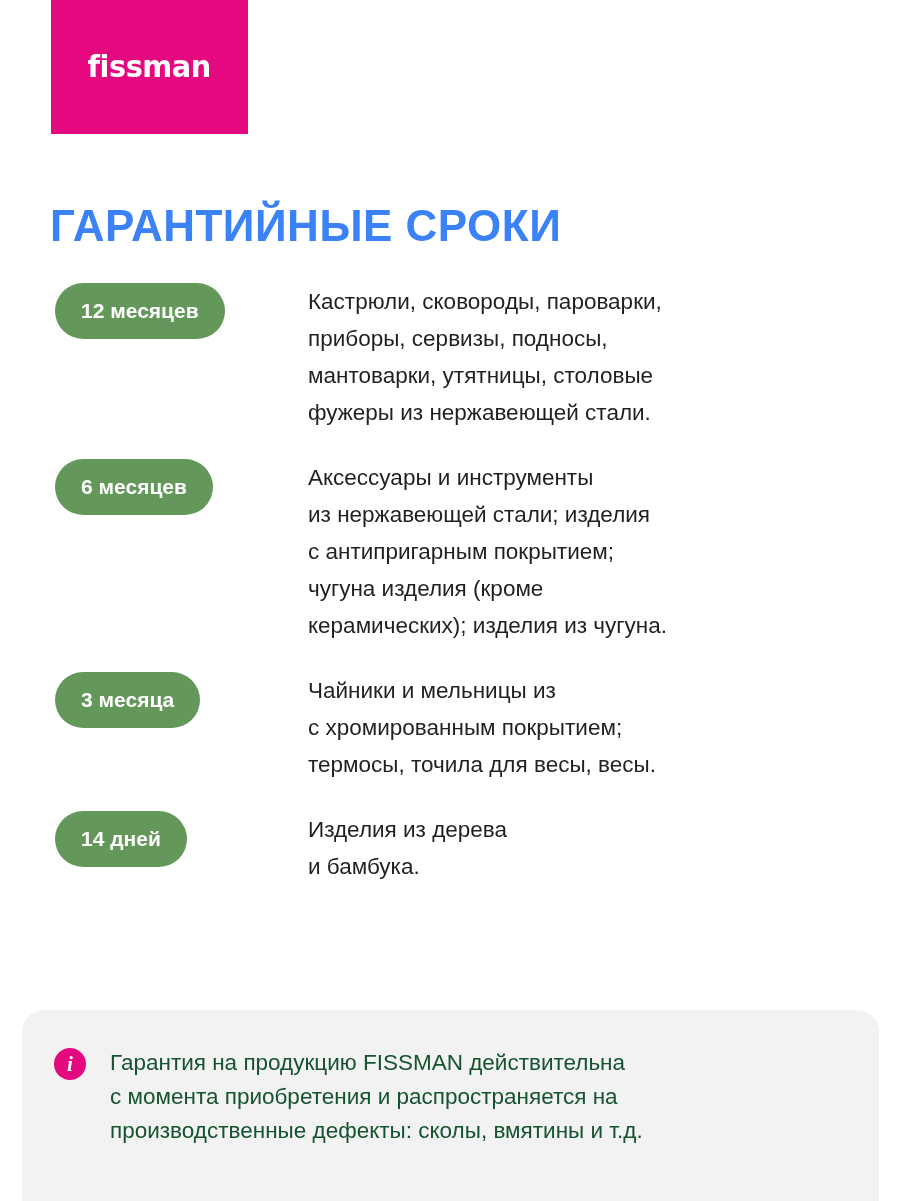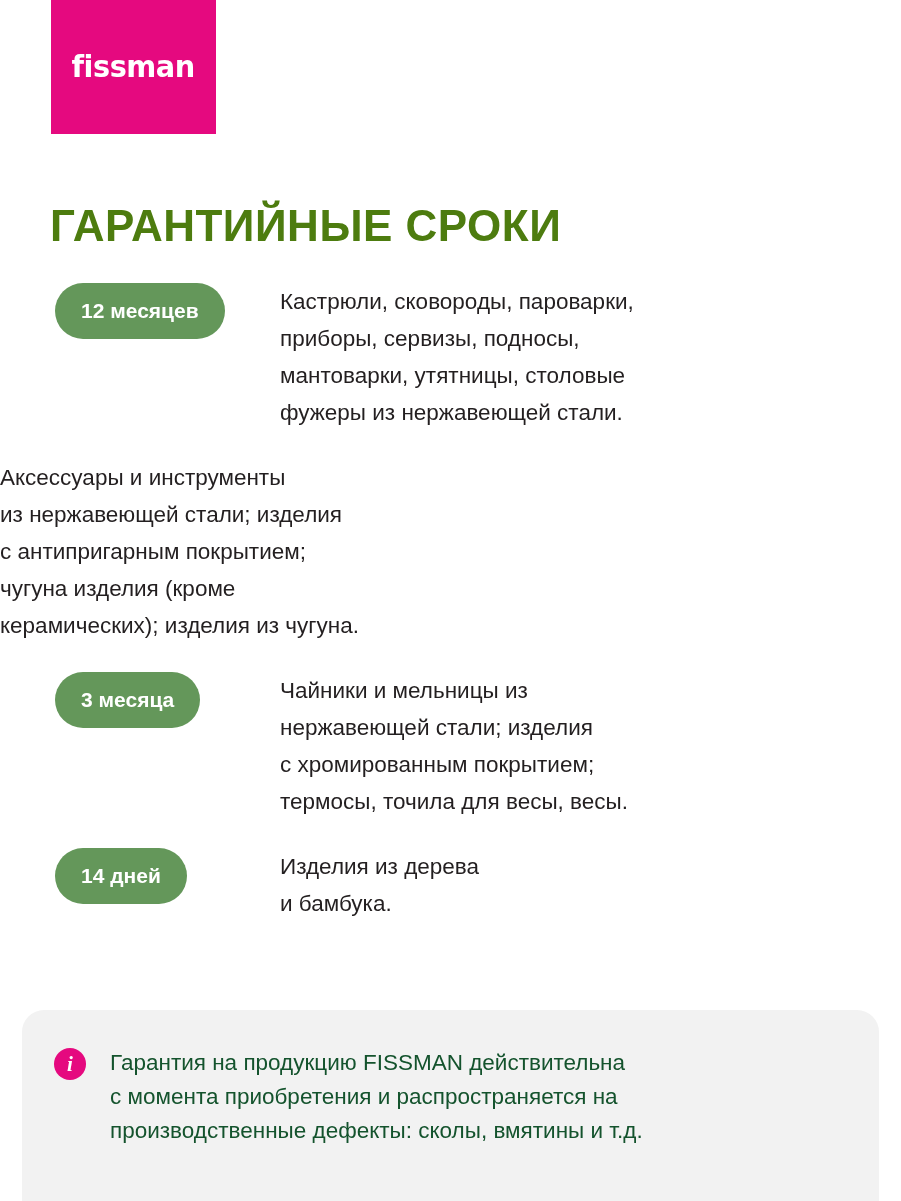--- a/index.html
+++ b/index.html
@@ -21,21 +21,21 @@
     width: 901px;
     height: 1201px;
     background: #ffffff;
   }
 
   
   .logo-block {
     position: absolute;
     left: 51px;
     top: 0;
-    width: 165px;
+    width: 197px;
     height: 134px;
     background: #e5097f;
     display: flex;
     align-items: center;
     justify-content: center;
   }
   .logo-text {
     color: #ffffff;
     font-family: "DejaVu Sans", sans-serif;
     font-size: 30px;
@@ -45,21 +45,21 @@
     transform: scaleX(0.96);
   }
 
   
   .page-title {
     position: absolute;
     left: 50px;
     top: 173px;
     font-size: 44px;
     font-weight: bold;
-    color: #4d7c0f;
+    color: #3b82f6;
     letter-spacing: 0.5px;
     line-height: 1.1;
     white-space: nowrap;
   }
 
   
   .rows {
     position: absolute;
     left: 0;
     top: 283px;
@@ -88,20 +88,21 @@
     font-weight: bold;
     white-space: nowrap;
   }
   .desc {
     flex: 1 1 auto;
     padding-right: 45px;
     font-size: 22.5px;
     line-height: 37px;
     color: #231f20;
     font-weight: 500;
+    margin-left: 28px;
   }
   .desc .line { display: block; white-space: nowrap; }
 
   .row-1 { margin-bottom: 28px; }
   .row-2 { margin-bottom: 28px; }
   .row-3 { margin-bottom: 28px; }
   .row-4 { margin-bottom: 0; justify-content: center; }
 
   
   .footer-note {
@@ -160,36 +161,38 @@
       </div>
       <div class="desc">
         <span class="line">Кастрюли, сковороды, пароварки,</span>
         <span class="line">приборы, сервизы, подносы,</span>
         <span class="line">мантоварки, утятницы, столовые</span>
         <span class="line">фужеры из нержавеющей стали.</span>
       </div>
     </div>
 
     <div class="row row-2">
+      <div class="badge-cell">
+        <span class="badge">6 месяцев</span>
+      </div>
       <div class="desc">
         <span class="line">Аксессуары и инструменты</span>
         <span class="line">из нержавеющей стали; изделия</span>
         <span class="line">с антипригарным покрытием;</span>
         <span class="line">чугуна изделия (кроме</span>
         <span class="line">керамических); изделия из чугуна.</span>
       </div>
     </div>
 
     <div class="row row-3">
       <div class="badge-cell">
         <span class="badge">3 месяца</span>
       </div>
       <div class="desc">
         <span class="line">Чайники и мельницы из</span>
-        <span class="line">нержавеющей стали; изделия</span>
         <span class="line">с хромированным покрытием;</span>
         <span class="line">термосы, точила для весы, весы.</span>
       </div>
     </div>
 
     <div class="row row-4">
       <div class="badge-cell">
         <span class="badge">14 дней</span>
       </div>
       <div class="desc">

